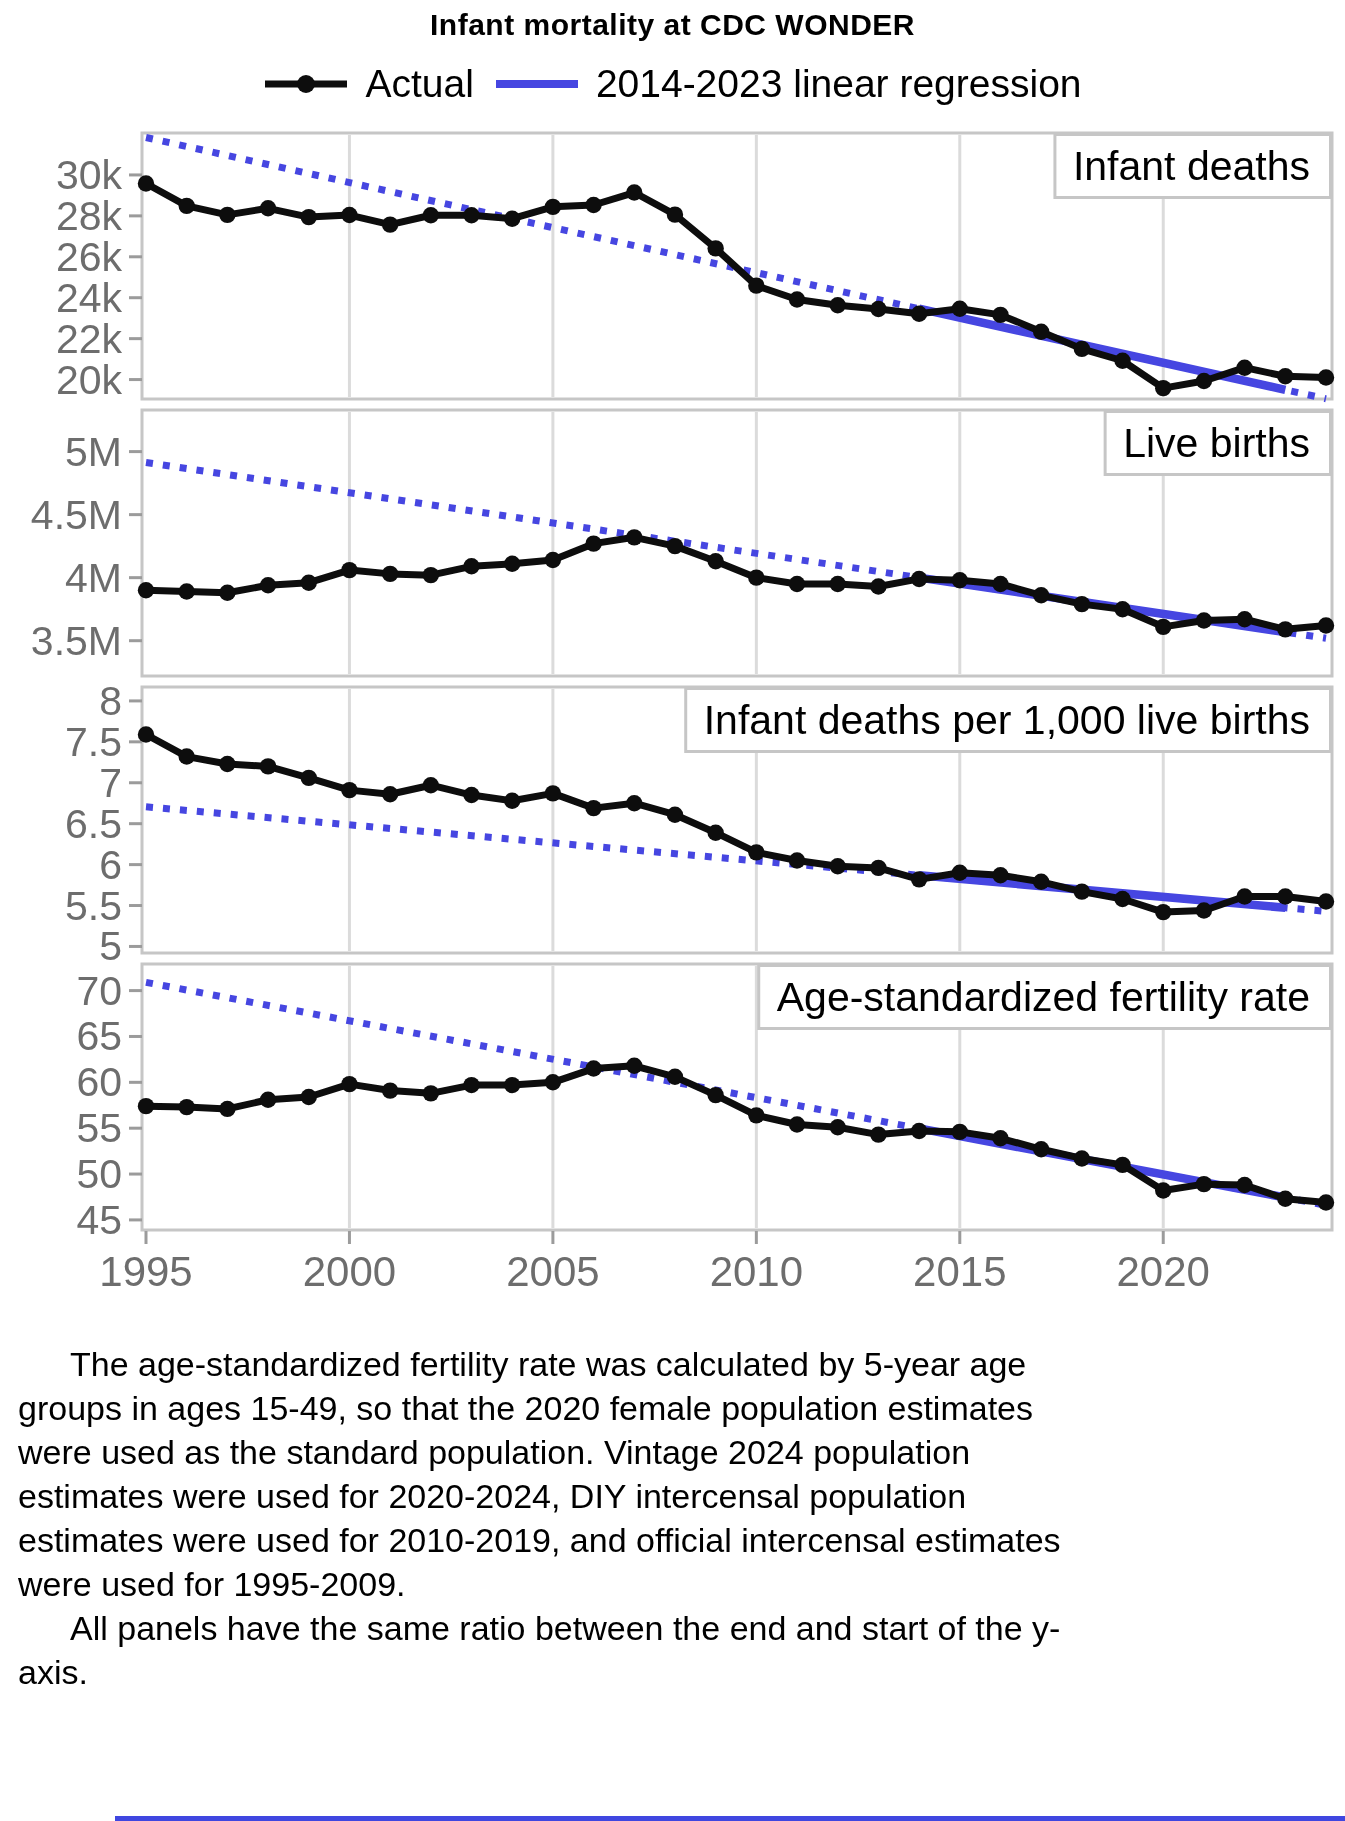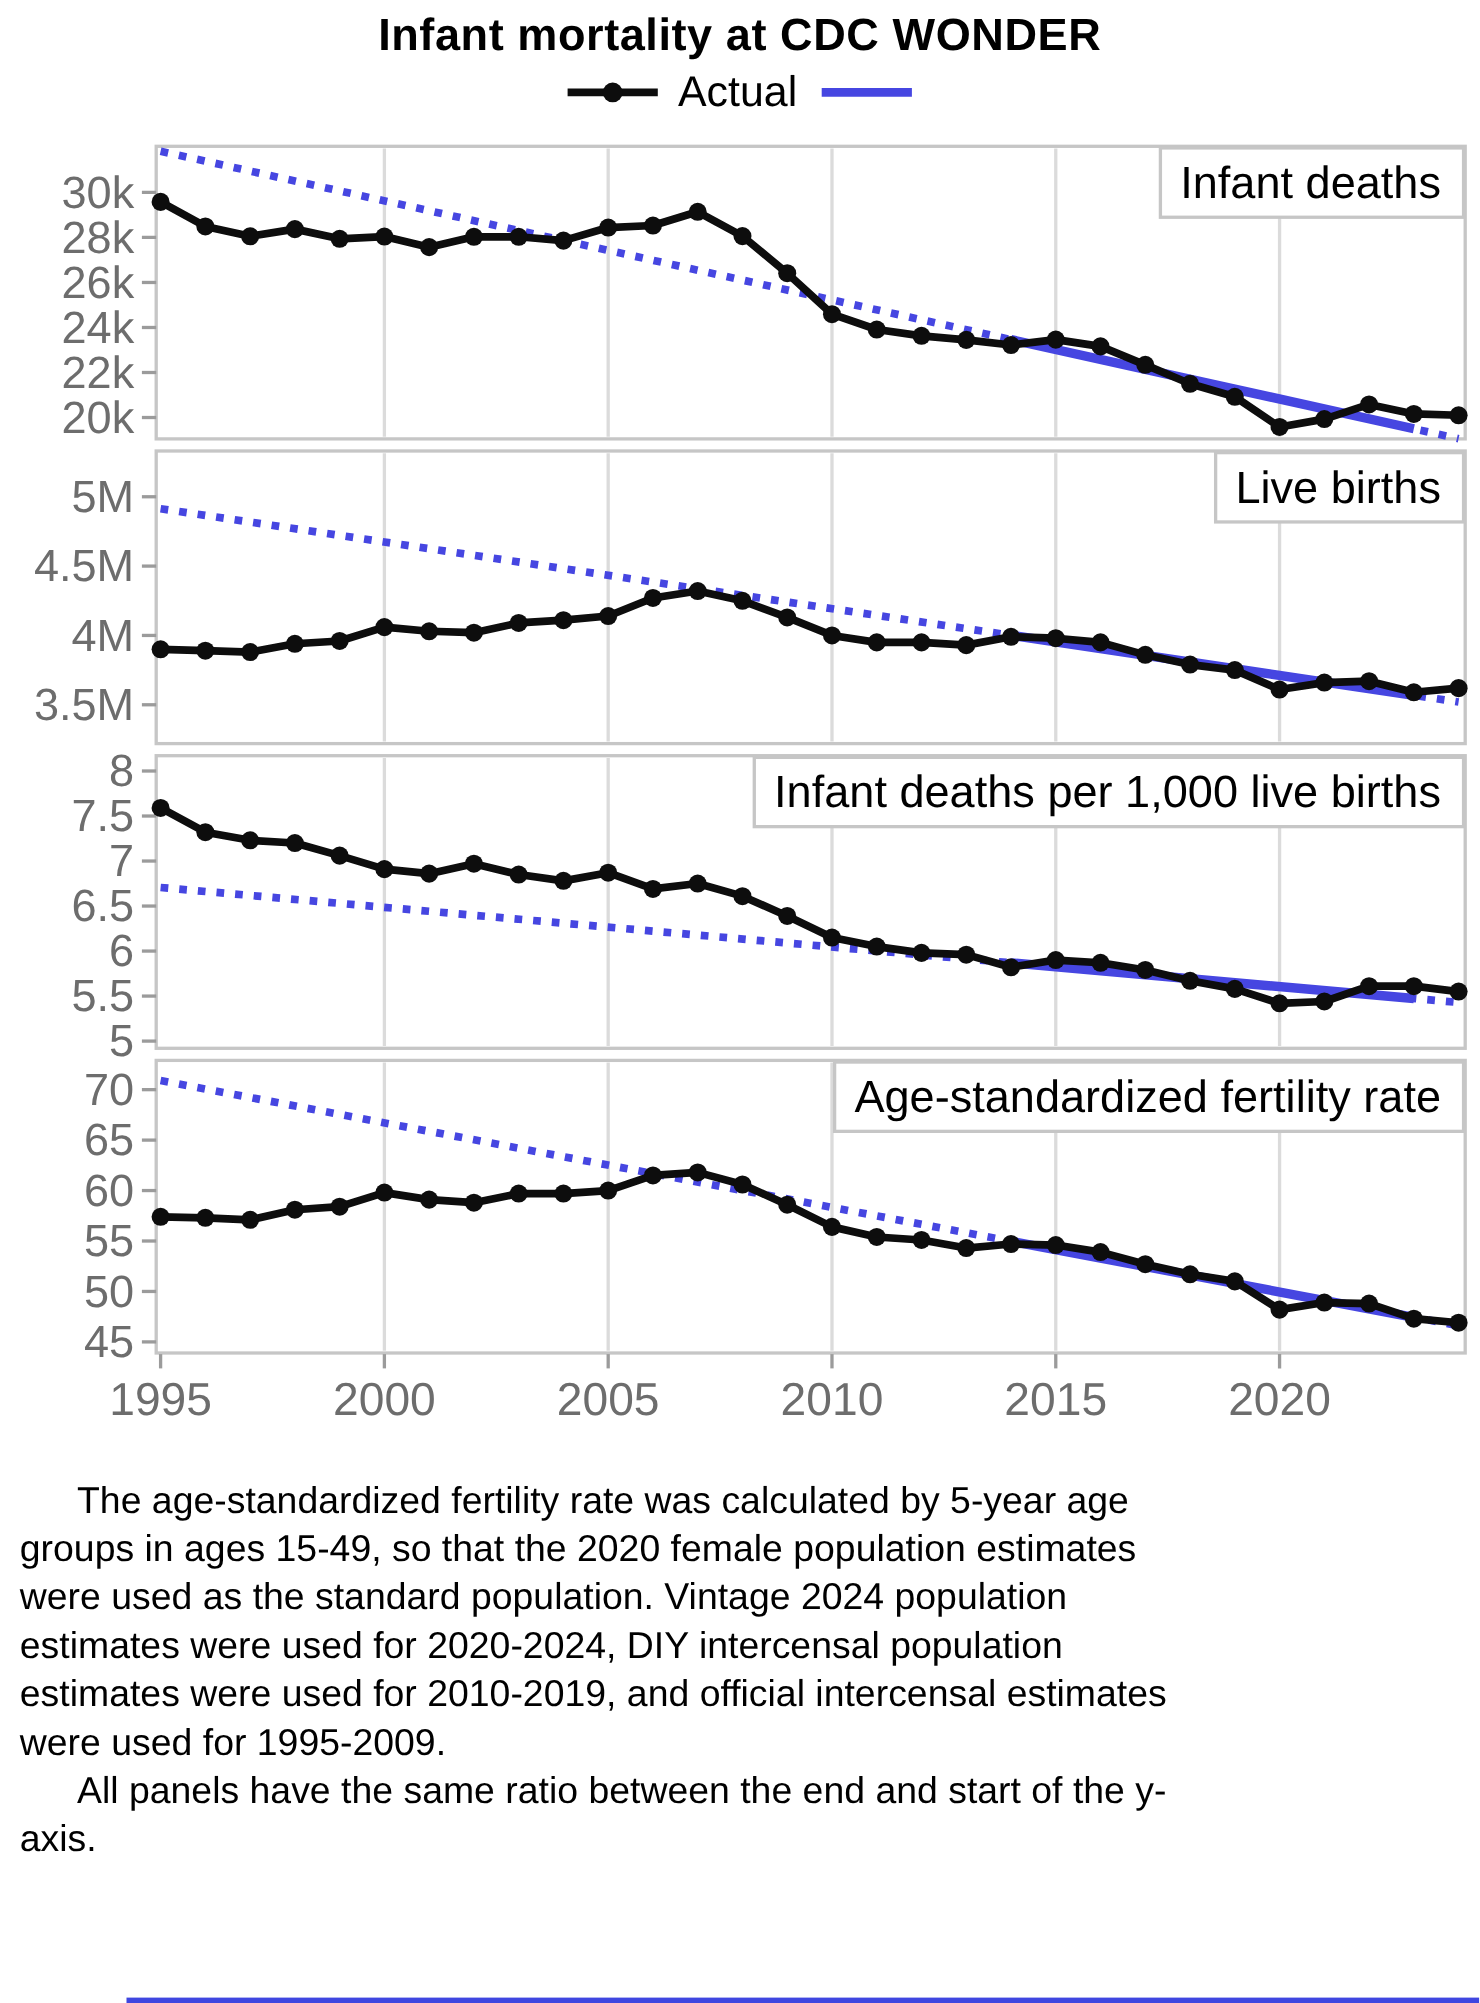--- a/index.html
+++ b/index.html
@@ -1,19 +1,19 @@
 <!DOCTYPE html>
 <html><head>
 <meta charset="utf-8">
 <style>
   html,body{margin:0;padding:0;background:#ffffff;}
   .page{position:relative;width:1345px;height:1821px;background:#ffffff;overflow:hidden;
         font-family:"Liberation Sans", sans-serif;color:#000;}
   .title{position:absolute;top:8px;left:0;width:100%;text-align:center;
-         font-size:41px;font-weight:bold;letter-spacing:0.5px;}
+         font-size:30px;font-weight:bold;letter-spacing:0.5px;}
   .legend{position:absolute;top:62px;left:0;width:100%;display:flex;justify-content:center;
           align-items:center;gap:20px;}
   .leg-item{display:flex;align-items:center;gap:16px;font-size:39px;}
   .footnotes{position:absolute;top:1342px;left:18px;width:1095px;font-size:34px;line-height:44px;}
   .footnotes p{margin:0;text-indent:52px;}
   .bottom-bar{position:absolute;left:115px;right:0;bottom:0;height:5px;}
   svg#chart{position:absolute;top:110px;left:0;}
   text{font-family:"Liberation Sans", sans-serif;}
 </style>
 </head>
@@ -28,20 +28,21 @@
       <svg width="86" height="24">
         <line x1="2" y1="12" x2="84" y2="12" stroke="#0d0d0d" stroke-width="7"></line>
         <circle cx="43" cy="12" r="9" fill="#0d0d0d"></circle>
       </svg>
       <span>Actual</span>
     </span>
     <span class="leg-item">
       <svg width="86" height="24">
         <line x1="2" y1="12" x2="84" y2="12" stroke="#4646e1" stroke-width="8"></line>
       </svg>
+      <span>2014-2023 linear regression</span>
     </span>
   </div>
 
   <svg id="chart" width="1345" height="1210">
       <g>
         <rect x="142" y="23" width="1190" height="266" fill="#ffffff" stroke="#c6c6c6" stroke-width="3"></rect>
         <line x1="349.44827586206895" y1="25" x2="349.44827586206895" y2="287" stroke="#dbdbdb" stroke-width="3"></line>
         <line x1="552.8965517241379" y1="25" x2="552.8965517241379" y2="287" stroke="#dbdbdb" stroke-width="3"></line>
         <line x1="756.344827586207" y1="25" x2="756.344827586207" y2="287" stroke="#dbdbdb" stroke-width="3"></line>
         <line x1="959.7931034482759" y1="25" x2="959.7931034482759" y2="287" stroke="#dbdbdb" stroke-width="3"></line>

